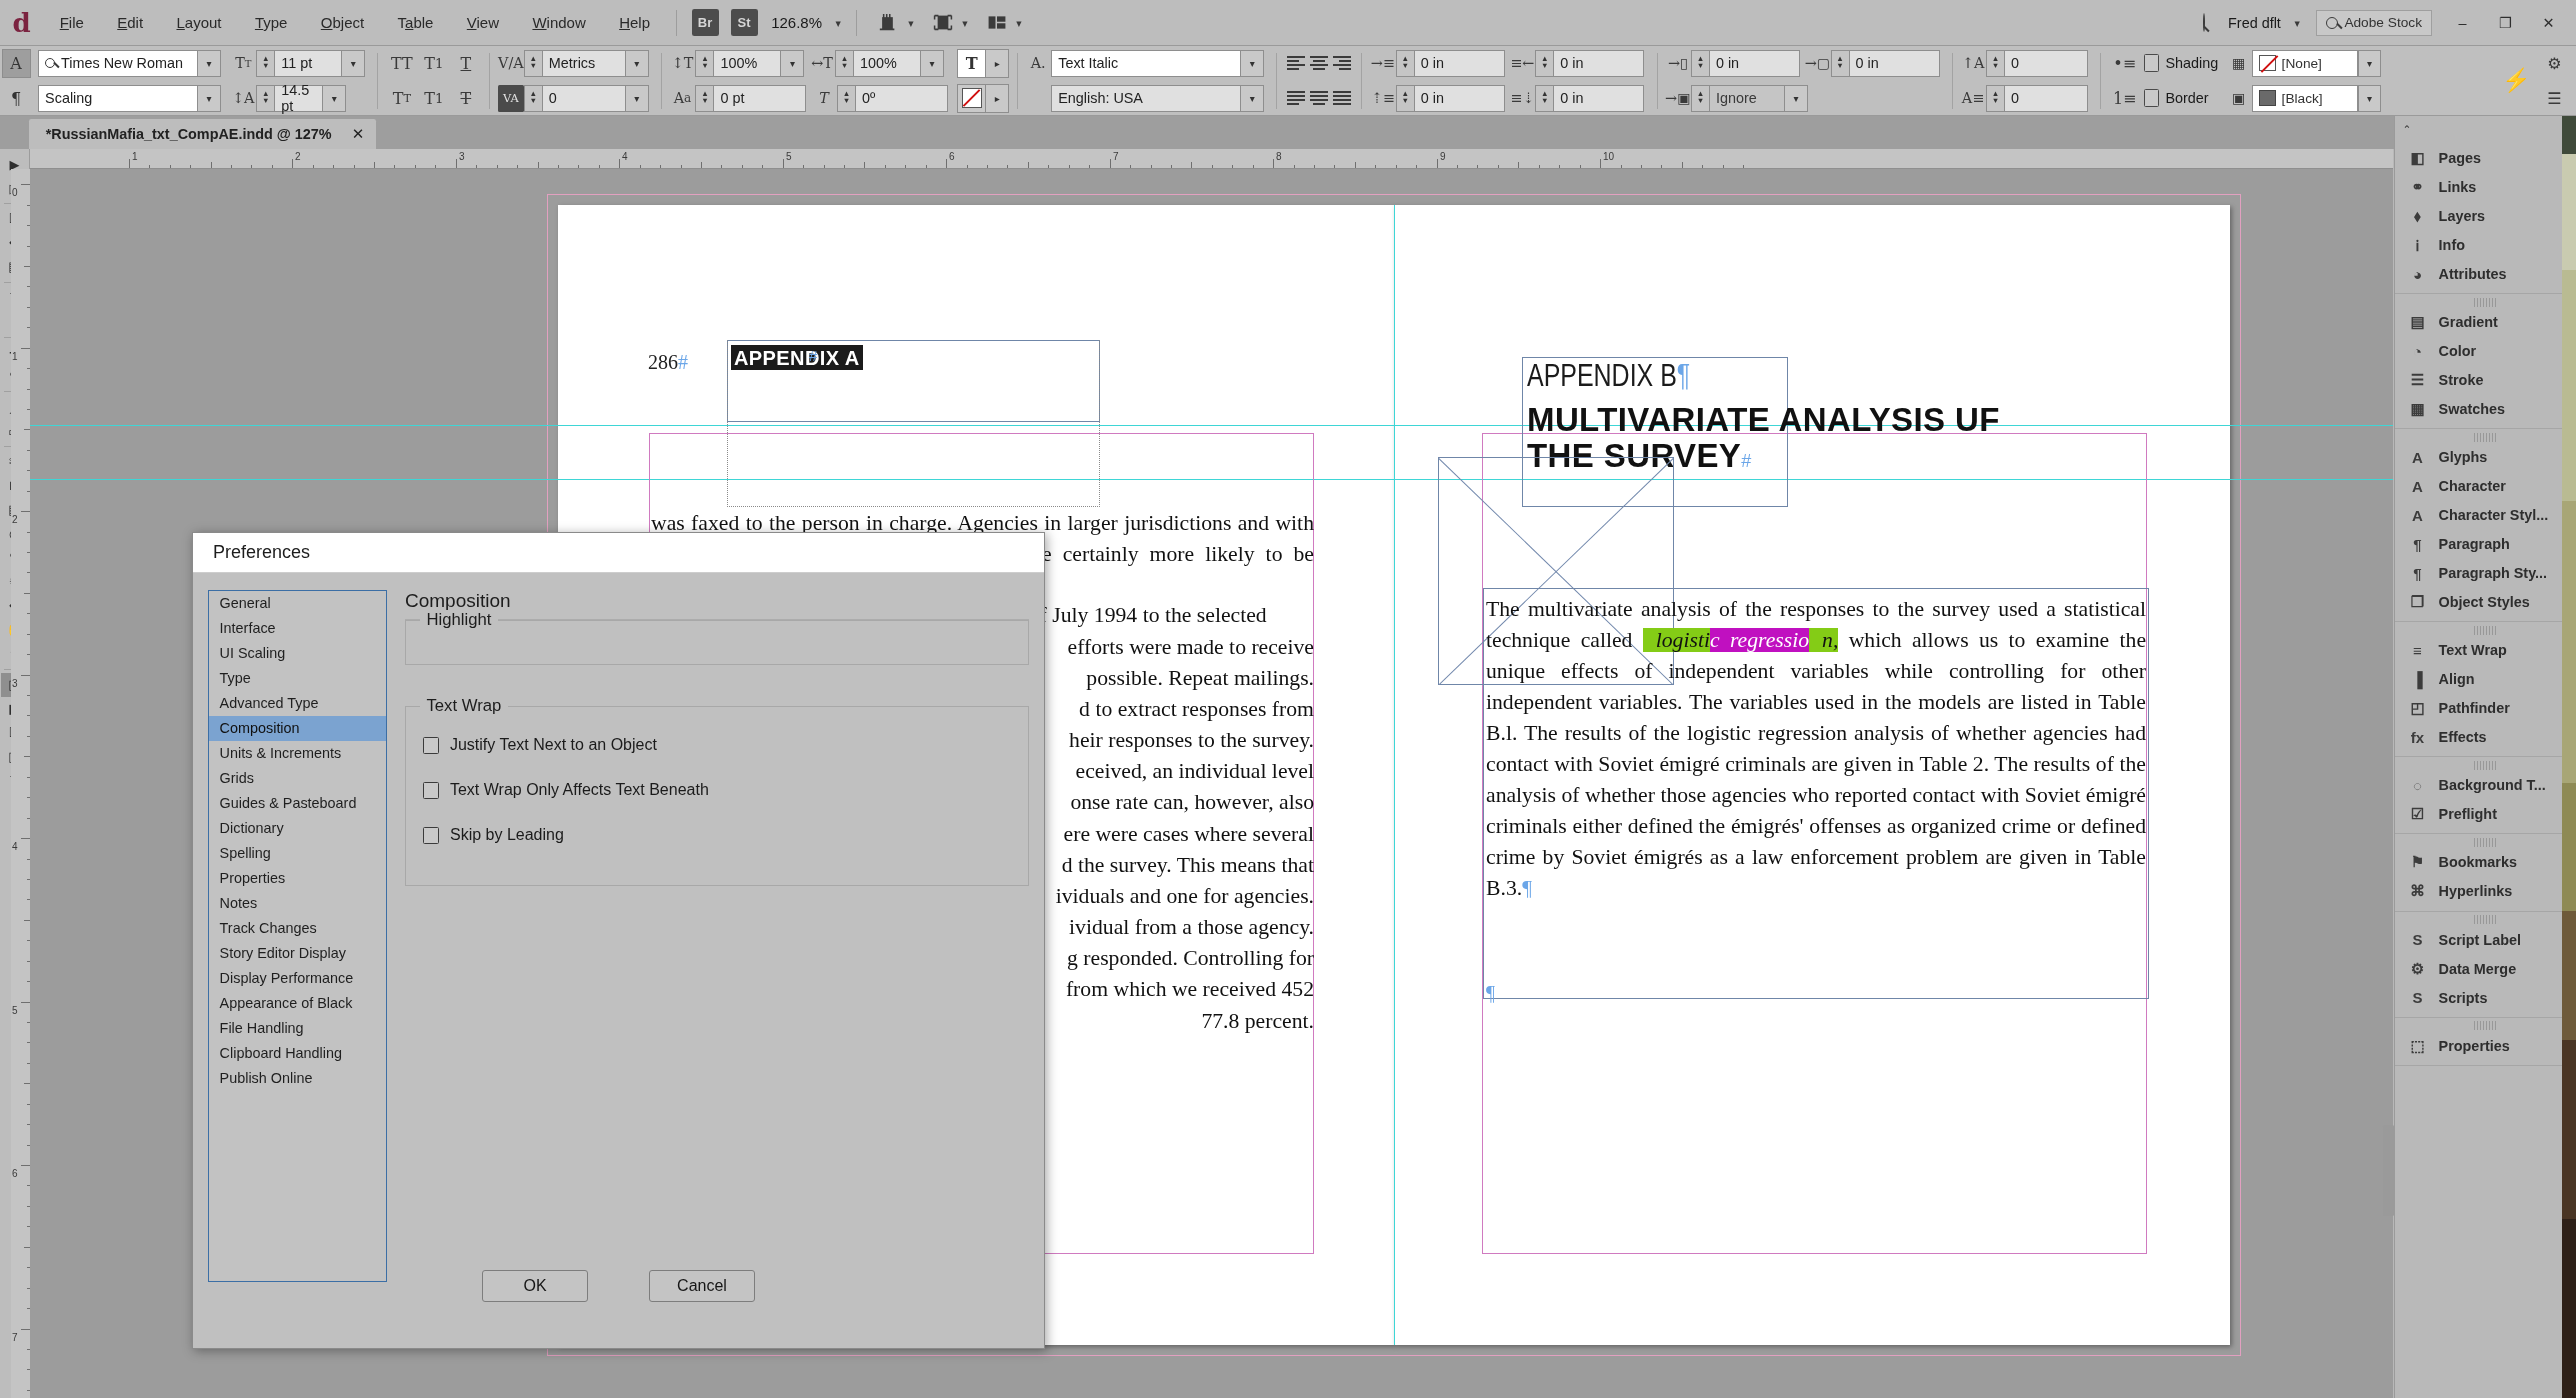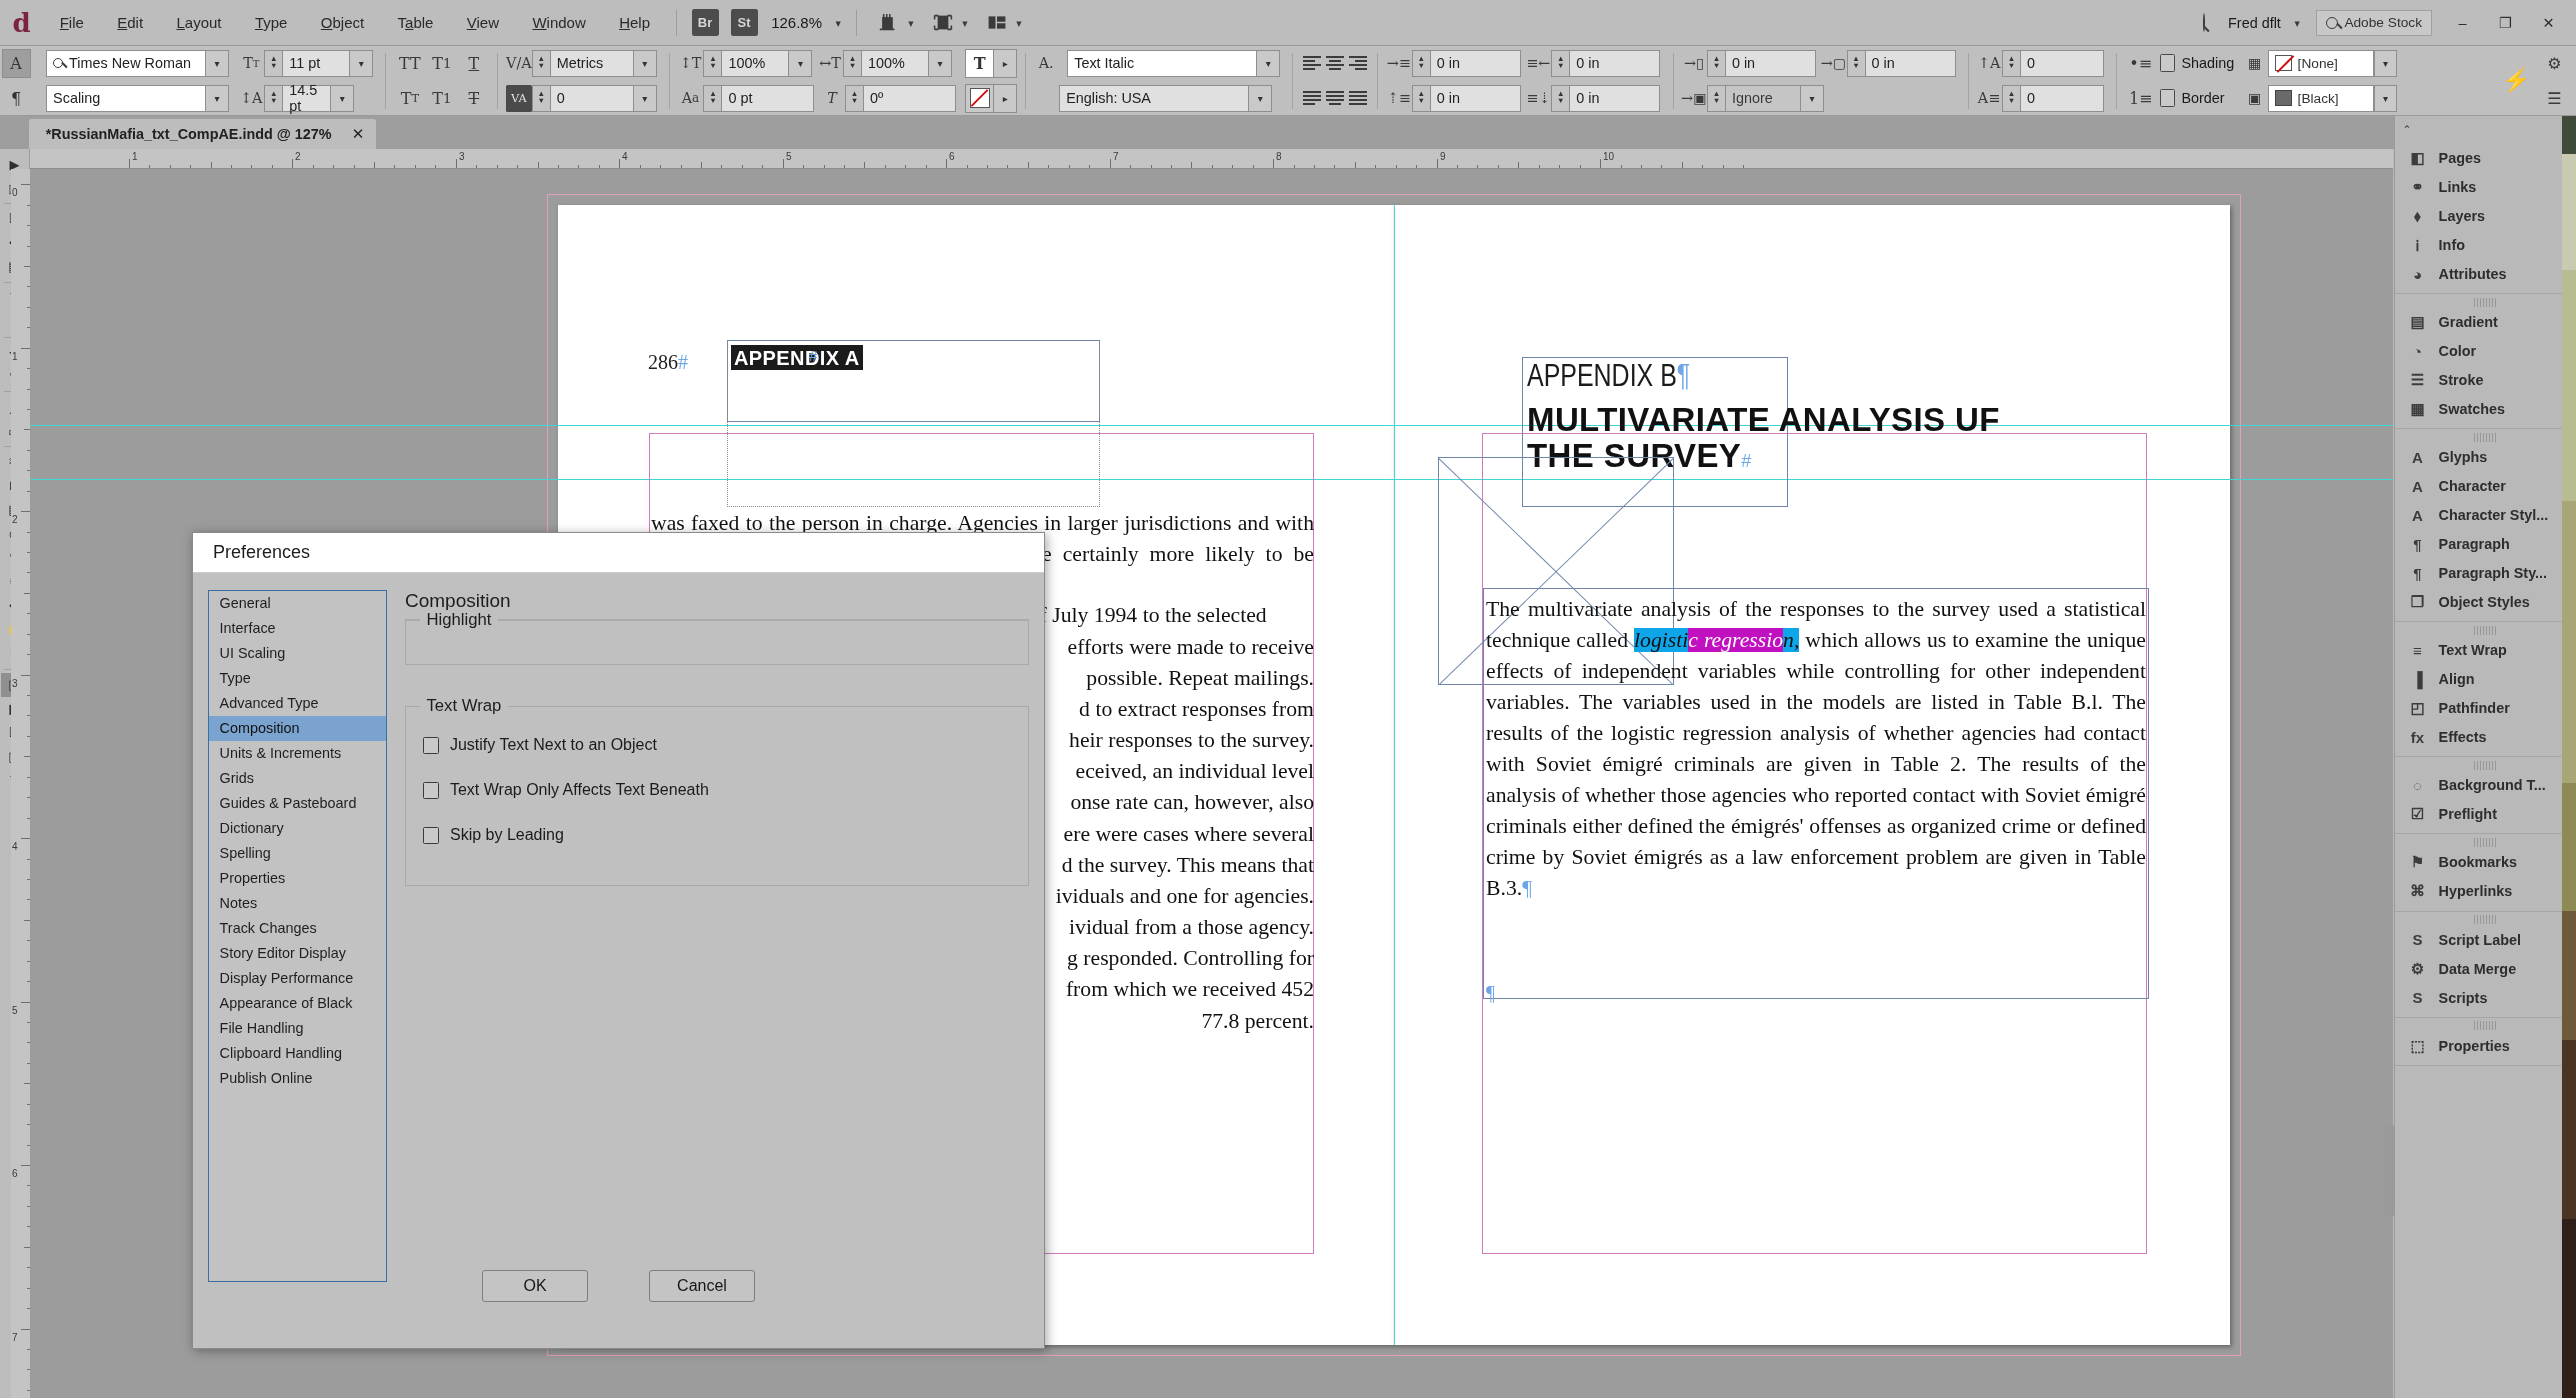--- a/index.html
+++ b/index.html
@@ -64,21 +64,21 @@
     font-family:"DejaVu Serif", serif;
   }
   .glyph-btn {
     min-width:32px; height:30px; display:flex;align-items:center;justify-content:center;
     font-size:16px; color:#3a3a3a; font-family:"DejaVu Serif", serif;
   }
   .field {
     background:#e0e0e0; border:0.8px solid #8e8e8e; height:27px; display:flex;
     align-items:center; padding:0 6px; font-size:14.4px; color:#222;
   }
-  .field.white { background:#fff;margin-left:8px; }
+  .field.white { background:#fff; }
   .field.ro { background:#c5c5c5; color:#3a3a3a; }
   .fld-drop {
     width:23px; height:27px; background:#c9c9c9; border:0.8px solid #8e8e8e; border-left:none;
     display:flex; align-items:center; justify-content:center; font-size:10px; color:#333;
   }
   .combo { display:flex; align-items:center; margin-right:4.6px; }
   .spin {
     width:18px; height:27px; background:#c5c5c5; border:0.8px solid #8e8e8e; border-right:none;
     display:flex; flex-direction:column; align-items:center; justify-content:center;
     font-size:7.6px; line-height:6.8px; color:#333;
@@ -167,21 +167,21 @@
   .hdr-cond-lg { font-size:33px; }
   .appb-title {
     font-family:"Liberation Sans", sans-serif; font-size:32px; color:#1b1b1b;
     transform:scaleX(0.78); transform-origin:left center; white-space:nowrap; font-weight:300;
   }
   .bodytext {
     position:absolute; font-family:"Liberation Serif", serif; font-size:21.7px;
     line-height:31px; color:#111; text-align:justify;
   }
   .bodytext .ind { display:inline-block; width:29px; }
-  .hl-green { background:#0ea5e9; }
+  .hl-green { background:#84cc16;padding-left:13px; }
   .hl-mag { background:#c010c0; color:#fff; }
 
   
   .dock {
     position:absolute; right:0; top:116px; width:182px; height:1283px;
     background:#b9b9b9; border-left:0.8px solid #9a9a9a;
   }
   .dock-collapse { height:26px; display:flex; align-items:center; justify-content:flex-start;
      padding-left:7.6px; font-size:10.6px; color:#3a3a3a;}
   .dock-group { border-bottom:0.8px solid #a6a6a6; padding:1.5px 0 4.6px 0; }

